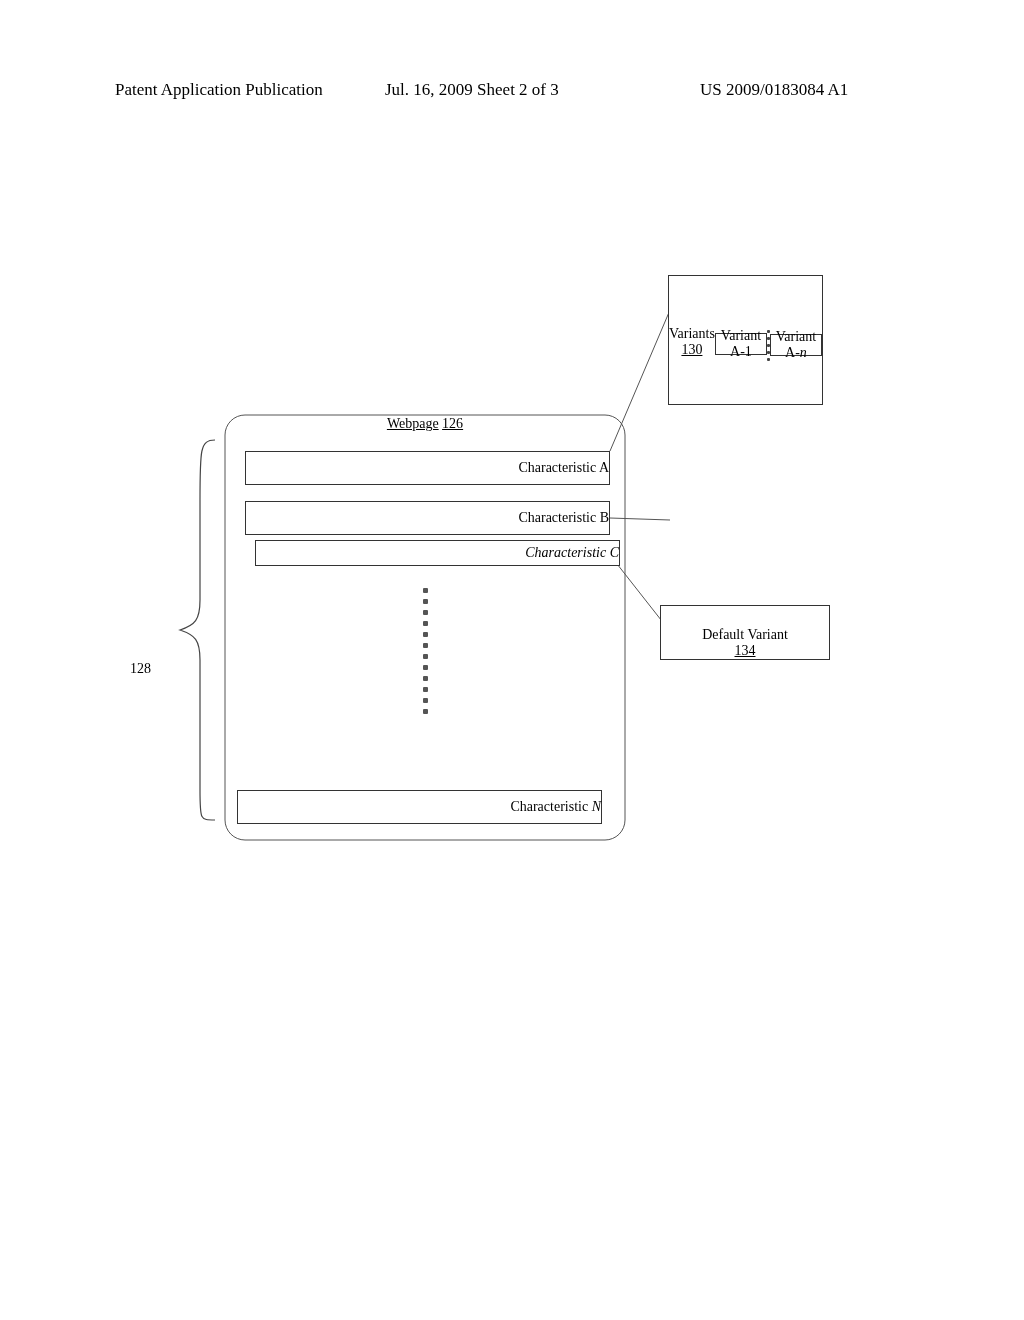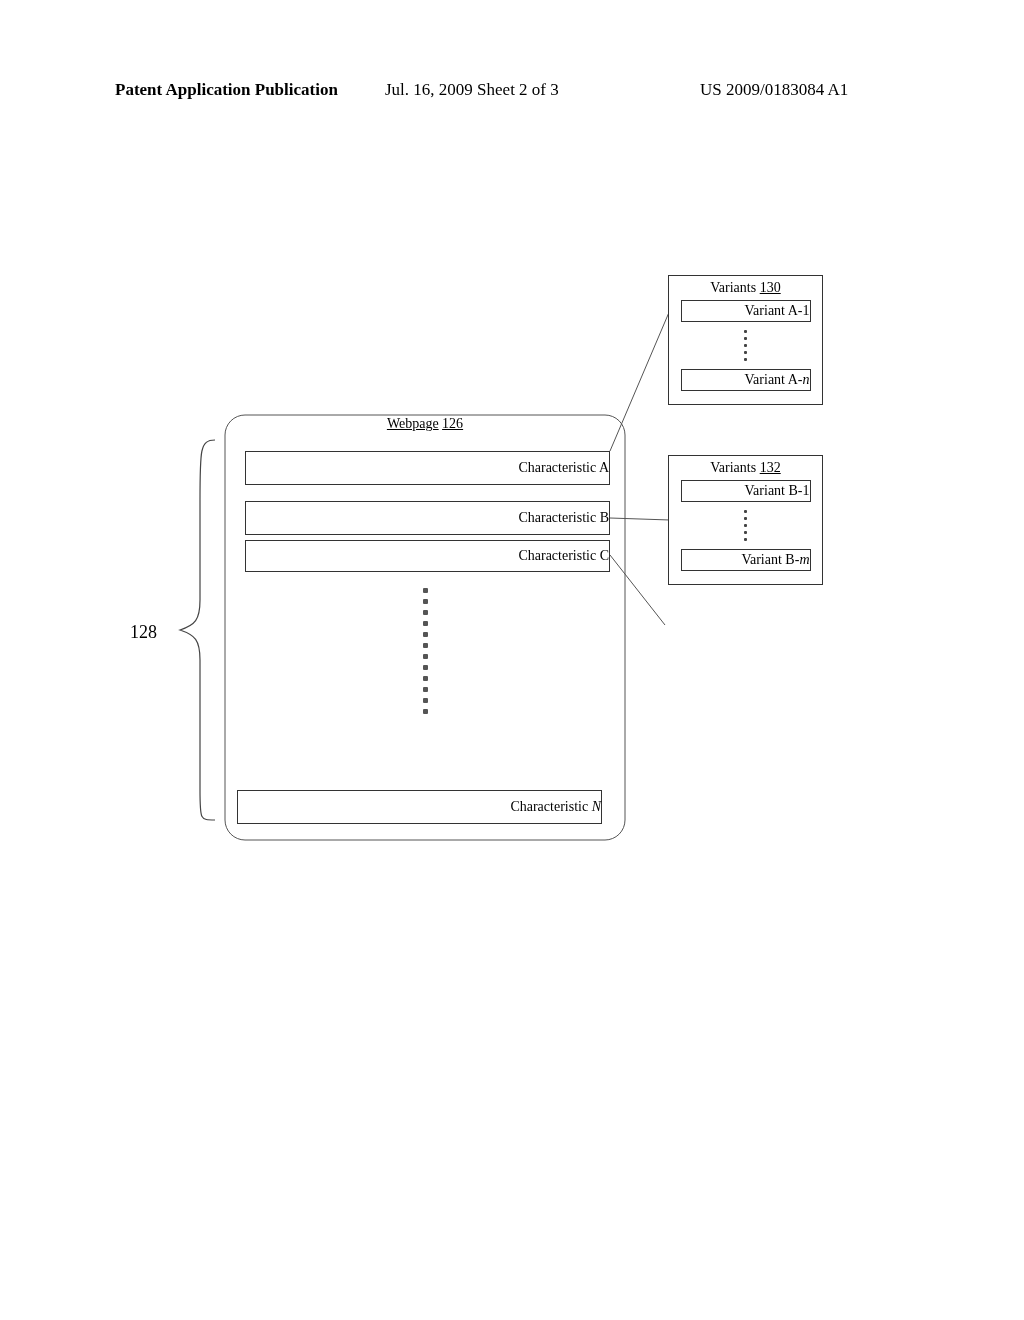--- a/index.html
+++ b/index.html
@@ -1,30 +1,30 @@
 <!DOCTYPE html>
 <html><head>
 <meta charset="utf-8">
 <style>
   * { box-sizing: border-box; margin: 0; padding: 0; }
   html, body { width: 1024px; height: 1320px; background: #fff; font-family: "Times New Roman", serif; color: #000; }
   .page { position: relative; width: 1024px; height: 1320px; }
   .header { position: absolute; top: 80px; left: 0; width: 1024px; font-size: 17px; }
-  .header .left { position: absolute; left: 115px; font-weight: bold; }
+  .header .left { position: absolute; left: 115px; font-weight: normal; }
   .header .mid { position: absolute; left: 385px; }
   .header .right { position: absolute; left: 700px; }
   svg { position: absolute; left: 0; top: 0; }
   .box { position: absolute; border: 1px solid #333; background: #fff; text-align: center; font-size: 14px; display: flex; align-items: center; justify-content: flex-end; }
   .nobox { position: absolute; text-align: center; font-size: 14px; }
   .title-underline { text-decoration: underline; }
   .vdots { position: absolute; display: flex; flex-direction: column; align-items: center; }
   .vdots .d { width: 5px; height: 5px; background: #555; margin: 3px 0; border-radius: 1px; }
   .vdots.sm .d { width: 3px; height: 3px; margin: 2px 0; background: #444; }
   .figure-label { position: absolute; width: 1024px; text-align: center; font-style: italic; font-size: 24px; }
-  .ref-label { position: absolute; font-size: 18px; }
+  .ref-label { position: absolute; font-size: 14px; margin-top: 39px; }
   .italic { font-style: italic; }
 </style>
 </head>
 <body>
 <div class="page">
 
 <div class="header">
   <span class="left">Patent Application Publication</span>
   <span class="mid">Jul. 16, 2009  Sheet 2 of 3</span>
   <span class="right">US 2009/0183084 A1</span>
@@ -53,21 +53,21 @@
   <span class="title-underline">Webpage</span>
   <span> </span><span class="title-underline">126</span>
 </div>
 
 <div class="box" style="left:245px; top:501px; width:365px; height:34px;">
   <span>Characteristic B</span>
 </div>
 <div class="box" style="left:245px; top:451px; width:365px; height:34px;">
   <span>Characteristic A</span>
 </div>
-<div class="box" style="left:245px; top:540px; width:365px; height:32px;">
+<div class="box" style="left:255px; top:540px; width:365px; height:26px;font-style:italic;">
   <span>Characteristic C</span>
 </div>
 
 <div class="vdots" style="left:423px; top:585px;">
   <div class="d"></div>
       <div class="d"></div>
       <div class="d"></div>
       <div class="d"></div>
   <div class="d"></div>
       <div class="d"></div>
@@ -80,53 +80,39 @@
 </div>
 
 <div class="box" style="left:237px; top:790px; width:365px; height:34px;">
   <span>
     <span>Characteristic </span><span class="italic">N</span>
   </span>
 </div>
 
 <div class="ref-label" style="left:130px; top:622px;">128</div>
 
-<div class="box" style="left:668px; top:275px; width:155px; height:130px; flex-direction:column; justify-content:flex-start; padding-top:4px;">
+<div class="box" style="left:668px; top:275px; width:155px; height:130px; justify-content:flex-start; padding-top:4px;">
   <div>
     <span>Variants</span> <span class="title-underline">130</span>
   </div>
   <div class="box" style="position:relative; left:auto; top:auto; width:130px; height:22px; margin-top:4px;">
     <span>Variant A-1</span>
   </div>
   <div class="vdots sm" style="position:relative; left:auto; top:auto; margin-top:6px;">
     <div class="d"></div>
         <div class="d"></div>
         <div class="d"></div>
         <div class="d"></div>
         <div class="d"></div>
   </div>
   <div class="box" style="position:relative; left:auto; top:auto; width:130px; height:22px; margin-top:6px;">
     <span><span>Variant A-</span><span class="italic">n</span></span>
   </div>
 </div>
 
-<div class="box" style="left:668px; top:455px; width:155px; height:130px; flex-direction:column; justify-content:flex-start; padding-top:4px;">
-  <div>
-    <span>Variants</span> <span class="title-underline">132</span>
-  </div>
-  <div class="box" style="position:relative; left:auto; top:auto; width:130px; height:22px; margin-top:4px;">
-    <span>Variant B-1</span>
-  </div>
-  <div class="vdots sm" style="position:relative; left:auto; top:auto; margin-top:6px;">
-    <div class="d"></div>
-        <div class="d"></div>
-        <div class="d"></div>
-        <div class="d"></div>
-        <div class="d"></div>
-  </div>
-  <div class="box" style="position:relative; left:auto; top:auto; width:130px; height:22px; margin-top:6px;">
-    <span><span>Variant B-</span><span class="italic">m</span></span>
-  </div>
+
+<div class="box" style="left:660px; top:605px; width:170px; height:55px; flex-direction:column;">
+  <div>Default Variant</div>
+  <div class="title-underline">134</div>
 </div>
-
 
 
 </div>
 
 </body></html>

